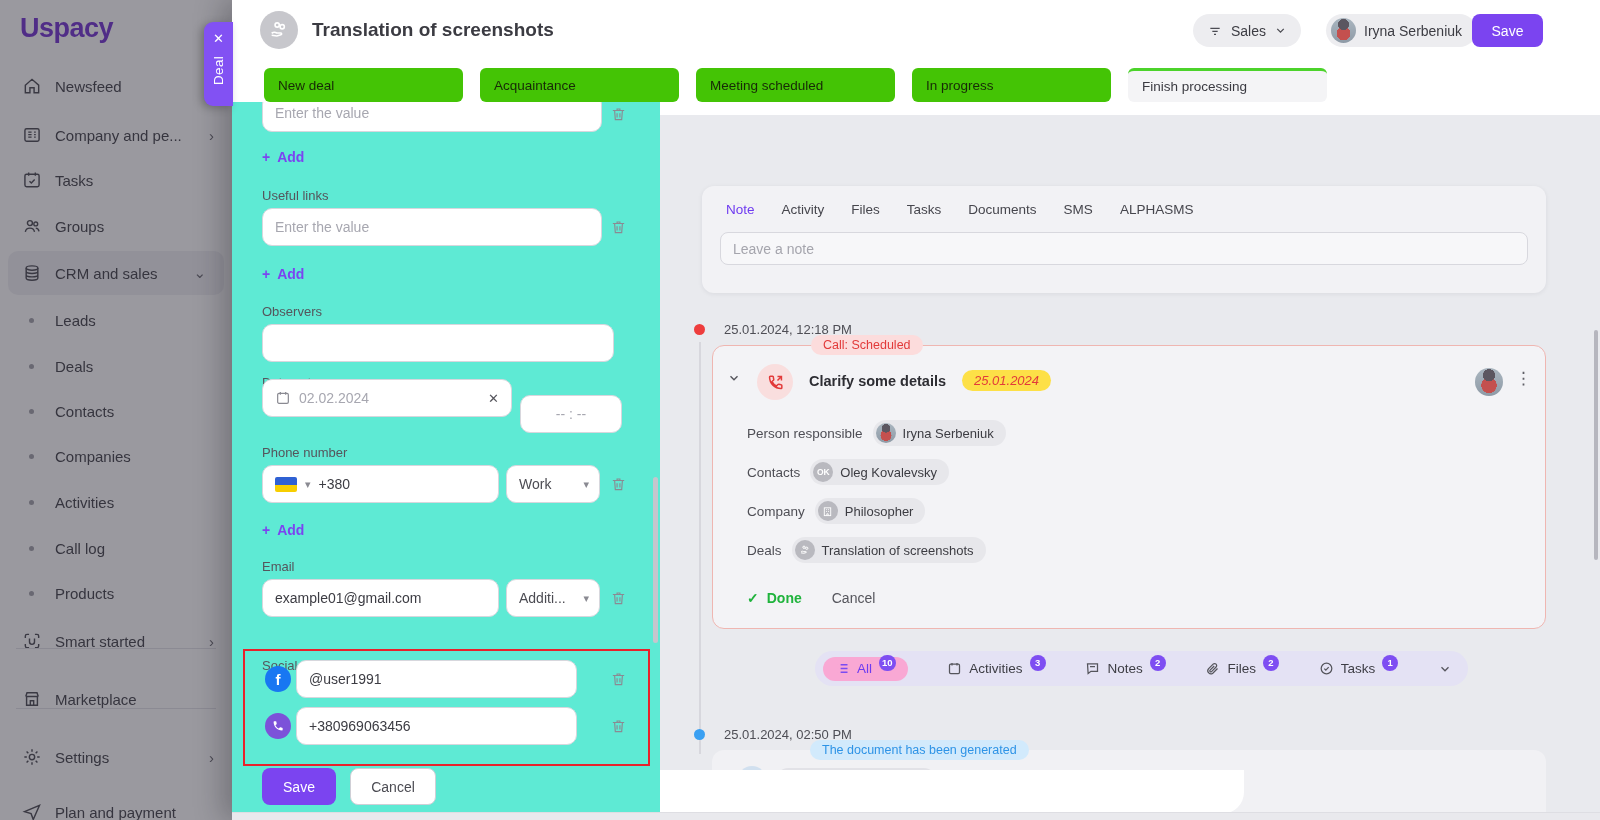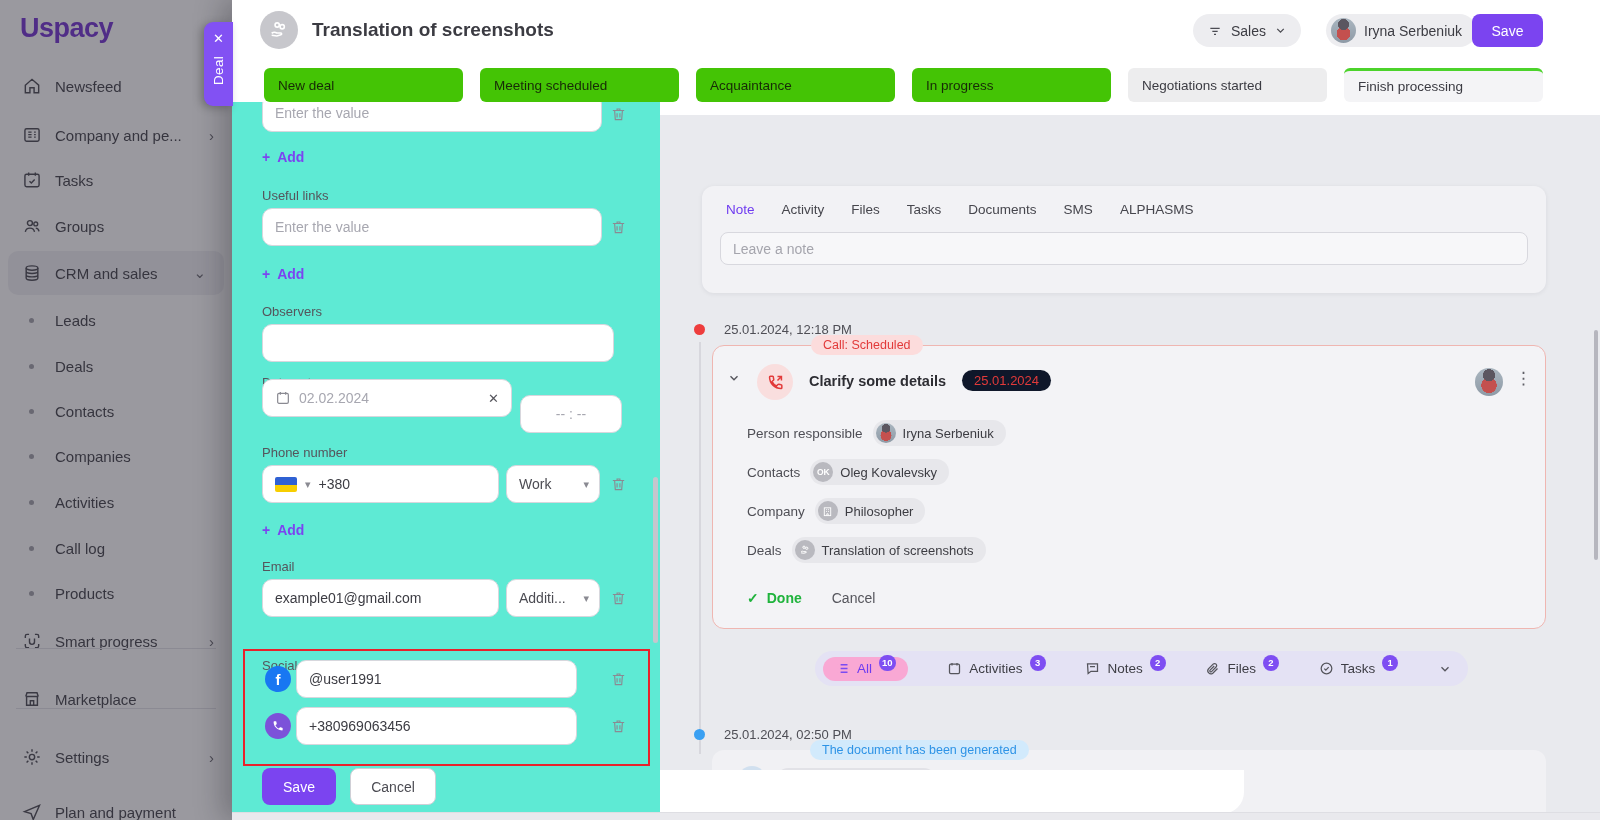--- a/index.html
+++ b/index.html
@@ -83,21 +83,21 @@
   .tdot.red { left:34px; top:209px; background:#ee3d3d; }
   .tdot.blue { left:34px; top:614px; background:#3aa0f2; }
   .tstamp { position:absolute; left:64px; font-size:13px; color:#4e4e55; }
 
   .callcard { position:absolute; left:52px; top:230px; width:834px; height:284px; background:#f3f3f6; border:1px solid #efb6b1; border-radius:12px; }
   .cbadge { position:absolute; top:-11px; left:98px; background:#fcdcdc; color:#e23a3a; font-size:12.5px; padding:3px 12px; border-radius:11px; }
   .ccchev { position:absolute; left:14px; top:25px; color:#55555c; }
   .phonecircle { position:absolute; left:44px; top:18px; width:36px; height:36px; border-radius:50%; background:#f9dede; display:flex; align-items:center; justify-content:center; color:#e23a3a; }
   .crow1 { position:absolute; left:96px; top:24px; display:flex; align-items:center; gap:16px; }
   .ctitle { font-size:14.5px; font-weight:bold; color:#2d2d33; }
-  .cdatepill { background:#0f172a; color:#e23a3a; font-size:13px; padding:3px 12px; border-radius:12px; }
+  .cdatepill { background:#fde047; color:#e23a3a; font-size:13px; padding:3px 12px; border-radius:12px;font-style:italic; }
   .cavatar { position:absolute; left:762px; top:22px; width:28px; height:28px; }
   .kebab { position:absolute; left:802px; top:22px; color:#5f5f66; font-size:17px; letter-spacing:0; }
   .crow { position:absolute; left:34px; display:flex; align-items:center; gap:10px; }
   .crowlabel { font-size:13.5px; color:#4e4e55; }
   .cpill { background:#e7e7eb; border-radius:14px; height:26px; display:flex; align-items:center; gap:7px; padding:0 12px 0 3px; font-size:13px; color:#3c3c42; }
   .pav { width:20px; height:20px; flex:0 0 20px; }
   .gcirc { width:20px; height:20px; border-radius:50%; background:#b9b9bf; color:#fff; display:flex; align-items:center; justify-content:center; font-size:8.5px; font-weight:bold; flex:0 0 20px; }
   .cactions { position:absolute; left:34px; top:244px; display:flex; gap:30px; align-items:center; font-size:14px; }
   .done { color:#1fb33c; font-weight:bold; display:flex; gap:8px; align-items:center; }
   .cancel2 { color:#55555c; }
@@ -210,21 +210,21 @@
       <span class="bullet"></span>
       <span>Products</span>
     </div>
 
     <div class="srow" style="top:619px">
       <span class="ic">
           <svg viewBox="0 0 24 24" fill="none" stroke="currentColor" stroke-width="1.7">
             <path d="M8.5 4H6a2 2 0 00-2 2v2.5M15.5 4H18a2 2 0 012 2v2.5M8.5 20H6a2 2 0 01-2-2v-2.5M15.5 20H18a2 2 0 002-2v-2.5M9 9v4a3 3 0 006 0V9"></path>
           </svg>
         </span>
-      <span>Smart progress</span>
+      <span>Smart started</span>
       <span class="chev">›</span>
     </div>
 
     <div class="sdivider" style="top:648px"></div>
 
     <div class="srow" style="top:677px">
       <span class="ic">
           <svg viewBox="0 0 24 24" fill="none" stroke="currentColor" stroke-width="1.7">
             <path d="M4.5 9L6 4.5h12L19.5 9M4.5 9h15M5.5 9v10.5h13V9M10 19.5v-5.5h4v5.5"></path>
           </svg>
@@ -288,30 +288,27 @@
       <span>Iryna Serbeniuk</span>
     </div>
 
     <button class="save-btn">Save</button>
 
     <div class="pipeline">
       <div class="stage green">
           <span>New deal</span>
         </div>
       <div class="stage green">
+          <span>Acquaintance</span>
+        </div>
+      <div class="stage green">
           <span>Meeting scheduled</span>
-        </div>
-      <div class="stage green">
-          <span>Acquaintance</span>
         </div>
       <div class="stage green">
           <span>In progress</span>
-        </div>
-      <div class="stage gray">
-          <span>Negotiations started</span>
         </div>
       <div class="stage final">
           <span>Finish processing</span>
         </div>
     </div>
 
     <div class="rpanel">
 
       <div class="notecard">
         <div class="tabs">

